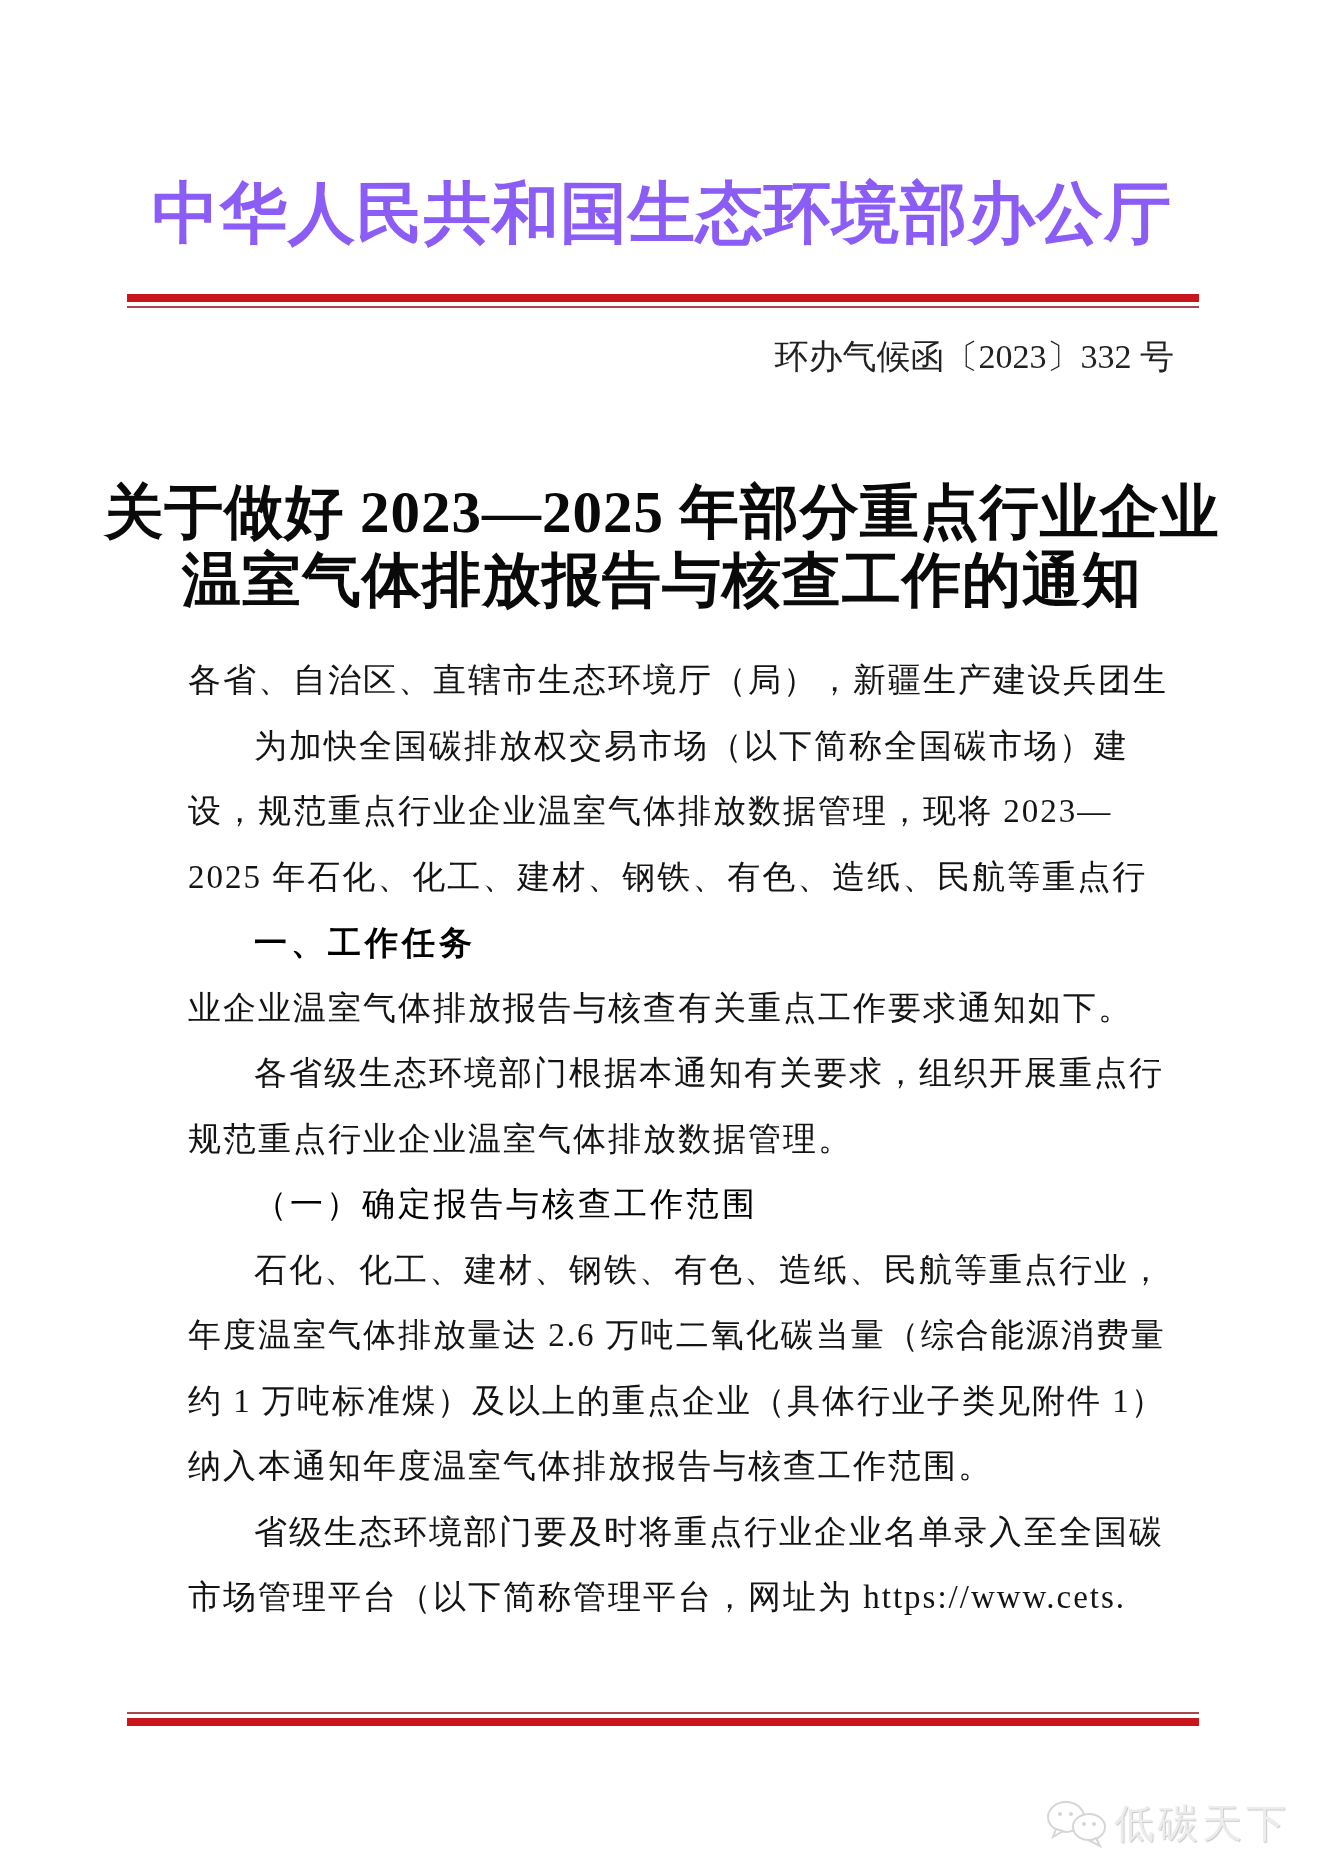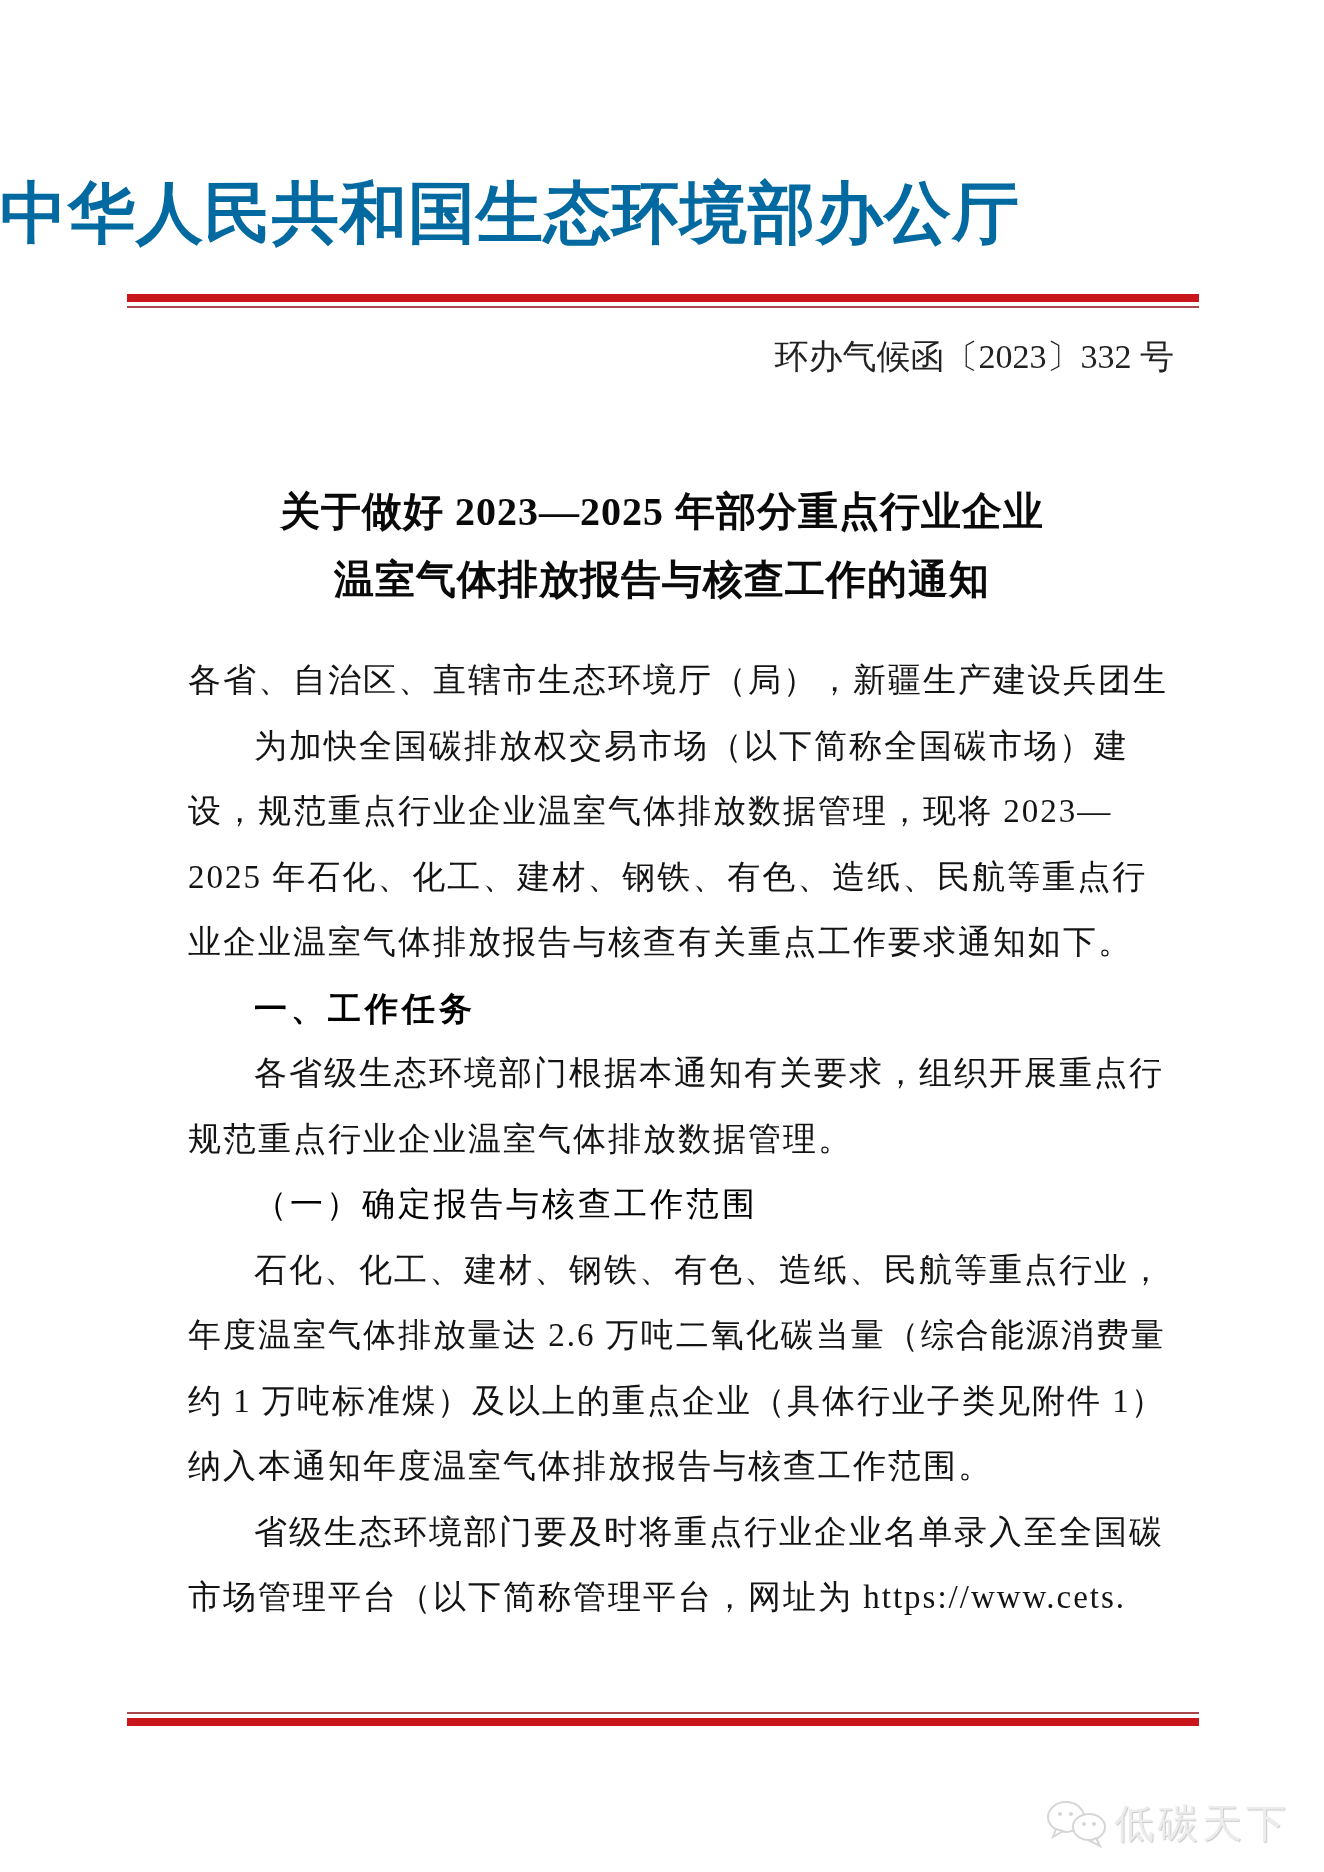--- a/index.html
+++ b/index.html
@@ -6,41 +6,42 @@
   .page {
     position:relative;
     width:1324px; height:1872px;
     background:#ffffff;
     overflow:hidden;
     font-family:"Liberation Serif","DejaVu Serif",serif;
     color:#111;
   }
   .header-title {
     position:absolute; top:168px; left:0; width:100%;
+    text-align:center;
     font-size:67px; font-weight:bold;
-    color:#0369a1;
+    color:#8b5cf6;
     letter-spacing:1px;
     white-space:nowrap;
   }
   .rule { position:absolute; left:127px; width:1072px; }
   .rule-top { top:294px; }
   .rule-bottom { top:1712px; }
   .rule .thick { height:8px; background:#c9161d; }
   .rule .thin  { height:2px; background:#a8484c; }
   .rule .gap   { height:4px; background:transparent; }
   .doc-number {
     position:absolute; top:334px; right:150px;
     font-size:34px; color:#222;
     font-family:"Liberation Serif","DejaVu Serif",serif;
     white-space:nowrap;
   }
   .doc-title {
     position:absolute; top:478px; left:0; width:100%;
     text-align:center;
-    font-size:40px; line-height:68px; font-weight:bold;
+    font-size:59px; line-height:68px; font-weight:bold;
     color:#0a0a0a;
     letter-spacing:1px;
   }
   .body-text {
     position:absolute; top:648px; left:172px; width:982px;
     font-size:33px; line-height:65.5px;
     color:#141414;
     margin-left:16px;
   }
   .body-line {
@@ -99,25 +100,25 @@
       </div>
       <div class="body-line indent">
         <span>为加快全国碳排放权交易市场（以下简称全国碳市场）建</span>
       </div>
       <div class="body-line">
         <span>设，规范重点行业企业温室气体排放数据管理，现将 2023—</span>
       </div>
       <div class="body-line">
         <span>2025 年石化、化工、建材、钢铁、有色、造纸、民航等重点行</span>
       </div>
+      <div class="body-line heading1 indent">
+        <span>一、工作任务</span>
+      </div>
       <div class="body-line">
         <span>业企业温室气体排放报告与核查有关重点工作要求通知如下。</span>
-      </div>
-      <div class="body-line heading1 indent">
-        <span>一、工作任务</span>
       </div>
       <div class="body-line indent">
         <span>各省级生态环境部门根据本通知有关要求，组织开展重点行</span>
       </div>
       <div class="body-line">
         <span>规范重点行业企业温室气体排放数据管理。</span>
       </div>
       <div class="body-line heading2 indent">
         <span>（一）确定报告与核查工作范围</span>
       </div>

